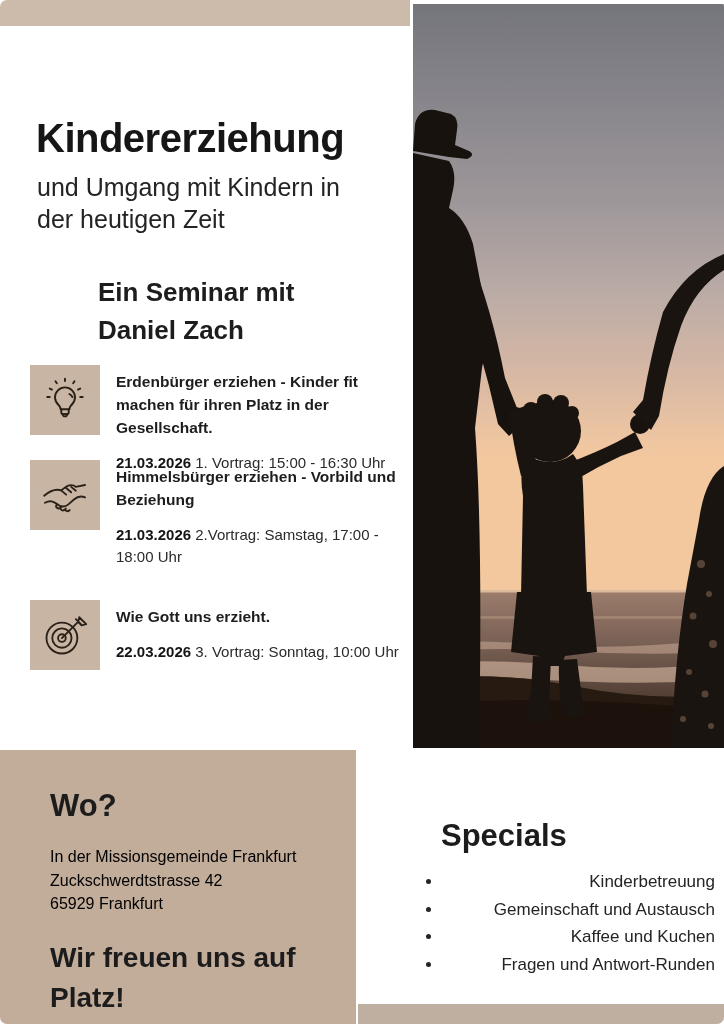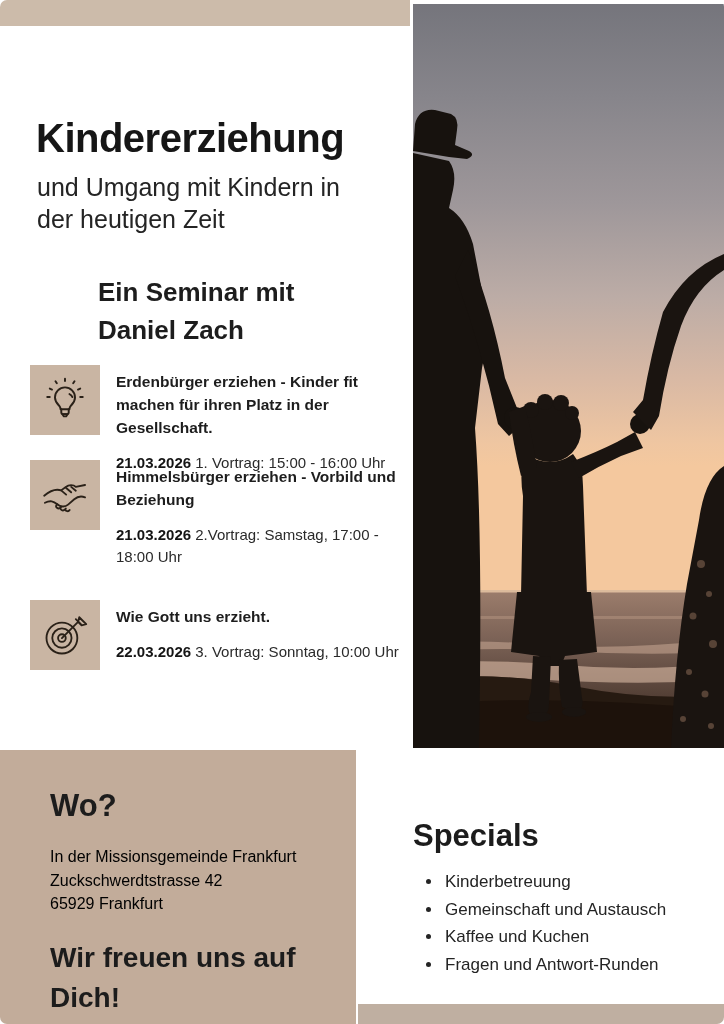--- a/index.html
+++ b/index.html
@@ -25,23 +25,23 @@
   
   .photo{position:absolute;left:413px;top:4px;width:311px;height:744px;background:#8a8a90;}
   .photo svg{display:block;}
   
   .wo-box{position:absolute;left:0;top:750px;width:356px;height:274px;background:#c2ac9a;box-sizing:border-box;padding:38px 0 0 50px;}
   .wo-heading{font-size:31px;font-weight:700;color:#1c1c1c;}
   .address{margin-top:21px;font-size:16px;line-height:23.5px;color:#000000;}
   .closing{margin-top:22px;font-size:28px;line-height:40px;font-weight:700;width:288px;color:#1c1c1c;}
   
   .specials{position:absolute;left:413px;top:818px;width:302px;}
-  .specials-heading{font-size:31px;font-weight:700;color:#1c1c1c;}
+  .specials-heading{font-size:31px;font-weight:700;color:#1c1c1c;margin-left:28px;}
   .specials-list{margin:14px 0 0 0;padding-left:30px;font-size:17px;line-height:27.5px;color:#242424;}
-  .specials-list li{padding-left:2px;}
+  .specials-list li{padding-left:2px;text-align:right;}
   
   .bottom-strip{position:absolute;left:358px;top:1004px;width:366px;height:20px;background:#bfafa1;}
 </style>
 </head>
 <body>
 
 <div class="poster">
 
   <div class="top-bar"></div>
 
@@ -64,21 +64,21 @@
         <path d="M30 47.5 l0 4 a2.5 2.5 0 0 0 2.5 2.5 l5 0 a2.5 2.5 0 0 0 2.5 -2.5 l0 -4"></path>
         <path d="M31.5 54 l7 0 l-2 3 l-3 0 Z"></path>
         <path d="M41 27 a7.5 7.5 0 0 1 4 4"></path>
         <path d="M35 9.5 l0 -3 M24 12.5 l-1.8 -2.8 M46 12.5 l1.8 -2.8 M17.5 21 l-3 -1.4 M52.5 21 l3 -1.4 M14.5 31 l-3.4 0 M55.5 31 l3.4 0"></path>
       </svg>
     </div>
     <div class="sched-text">
       <div class="sched-title">Erdenbürger erziehen - Kinder fit machen für ihren Platz in der Gesellschaft.</div>
       <div class="sched-when">
         <span class="sched-date">21.03.2026</span>
-        <span>1. Vortrag: 15:00 - 16:00 Uhr</span>
+        <span>1. Vortrag: 15:00 - 16:30 Uhr</span>
       </div>
     </div>
   </div>
 
   <div class="sched-row row-2">
     <div class="icon-tile">
       <svg width="54" height="54" viewBox="0 0 70 70" fill="none" stroke="#2a2118" stroke-width="2.4" stroke-linecap="round" stroke-linejoin="round">
         <path d="M8 36 C15 30 23 26.5 30 29 L36 24.5 C40 21.5 46 21.5 49 24.5 L61 22"></path>
         <path d="M30 29 l6.5 5.5 M36.5 26 l6.5 5.5 M43 24.5 l6 5"></path>
         <path d="M9 45 C16 41.5 20 43 25 47 C29 50.5 35 51 39 47.5 L47 40.5 C51 37 56 36 61 38"></path>
@@ -187,21 +187,21 @@
     </svg>
   </div>
 
   <div class="wo-box">
     <div class="wo-heading">Wo?</div>
     <div class="address">
       <div>In der Missionsgemeinde Frankfurt</div>
       <div>Zuckschwerdtstrasse 42</div>
       <div>65929 Frankfurt</div>
     </div>
-    <div class="closing">Wir freuen uns auf Dich!</div>
+    <div class="closing">Wir freuen uns auf Platz!</div>
   </div>
 
   <div class="specials">
     <div class="specials-heading">Specials</div>
     <ul class="specials-list">
       <li>Kinderbetreuung</li>
       <li>Gemeinschaft und Austausch</li>
       <li>Kaffee und Kuchen</li>
       <li>Fragen und Antwort-Runden</li>
     </ul>

